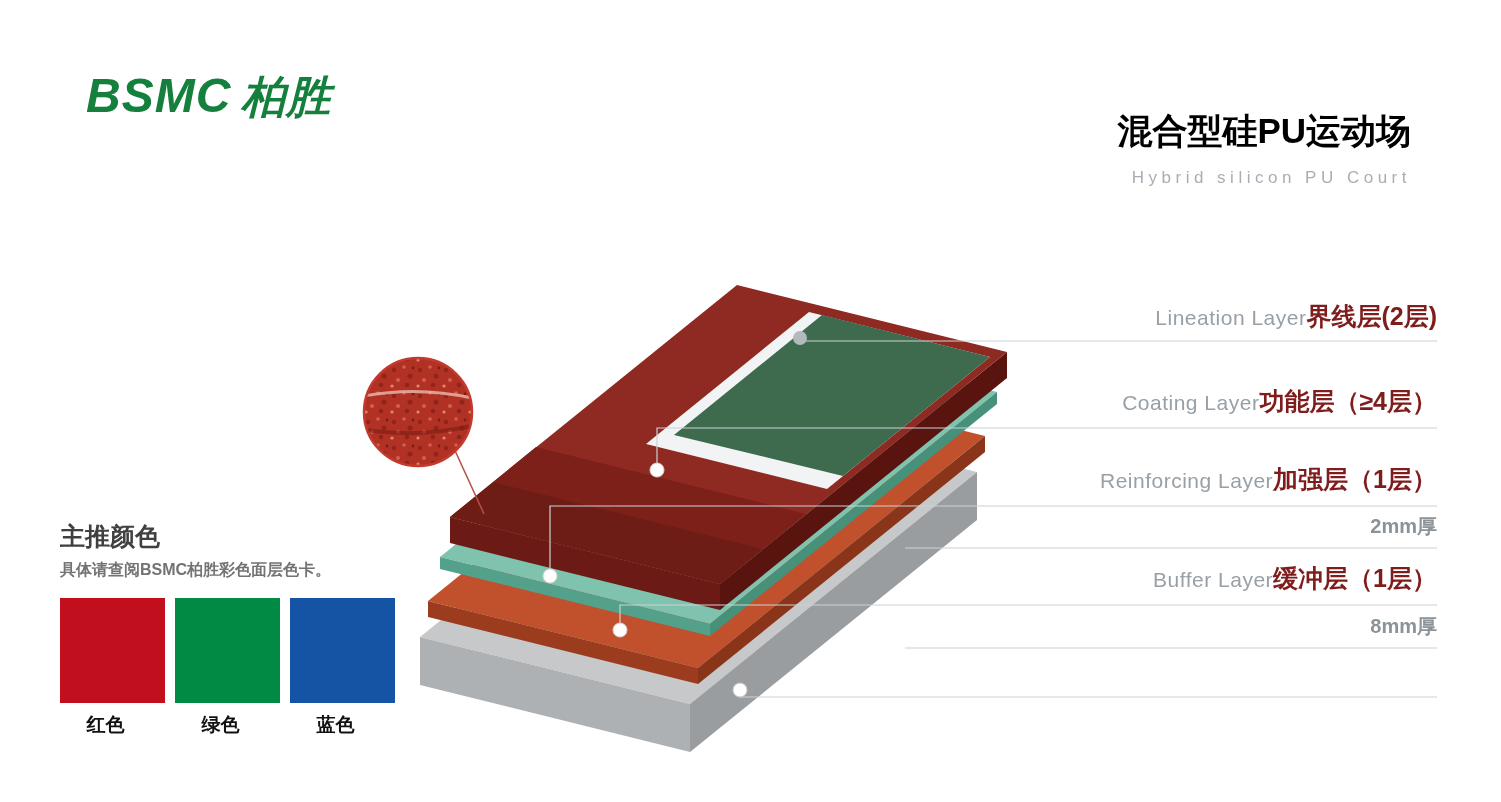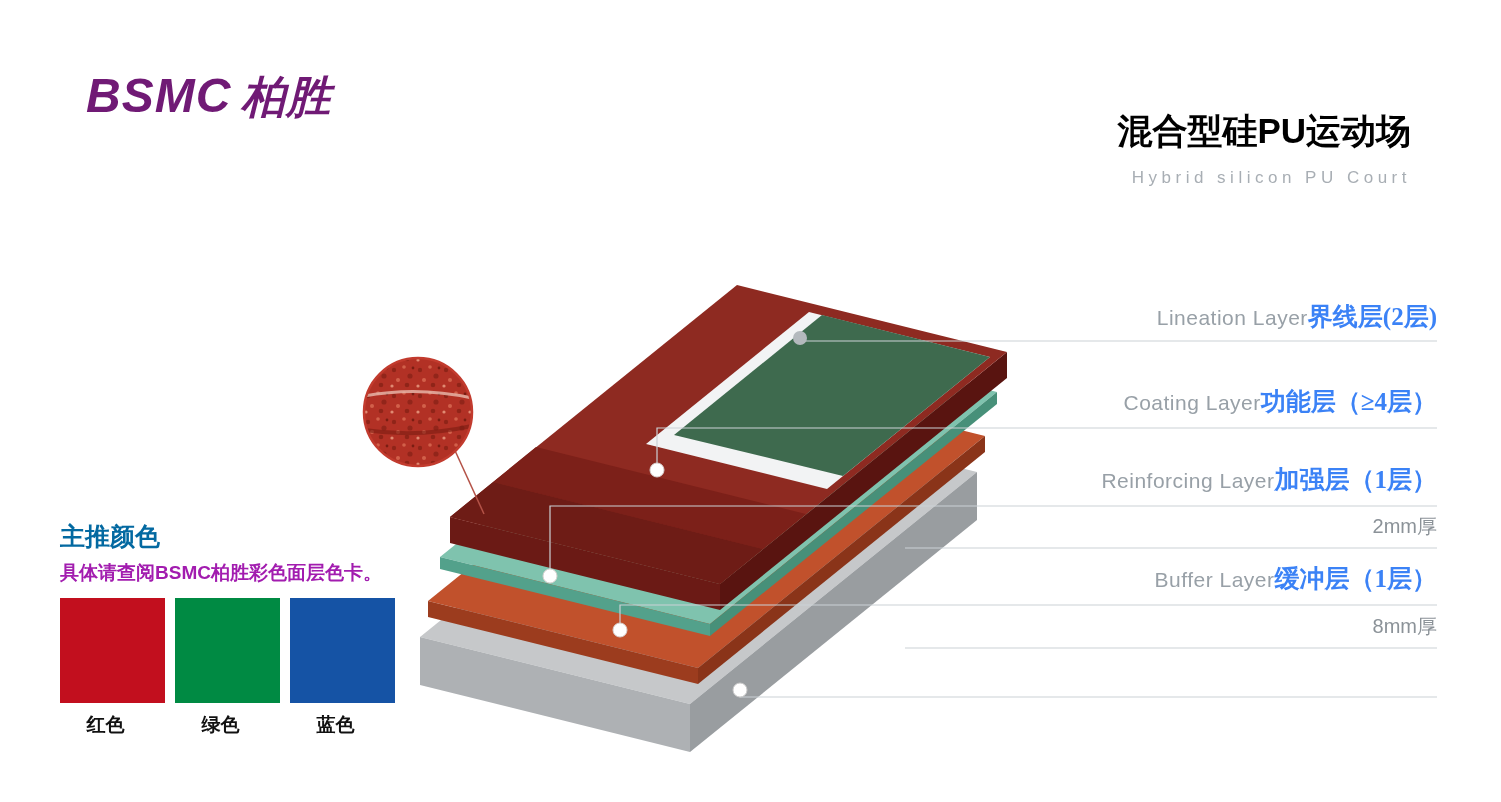--- a/index.html
+++ b/index.html
@@ -32,33 +32,33 @@
 
   
   #itf { position:absolute; left:575px; top:152px; width:210px; height:112px; }
 
   
   .layer-row {
     position:absolute; right:64px; display:flex; align-items:baseline;
     white-space:nowrap;
   }
   .layer-row .en { font-size:21px; color:#98a0a7; letter-spacing:.5px; }
-  .layer-row .cn { font-size:25px; font-weight:700; color:#3b82f6;font-family:Liberation Serif, serif; }
+  .layer-row .cn { font-size:25px; font-weight:700; color:#7f1d1d; }
   .thick-row {
-    position:absolute; right:64px; font-size:20px; color:#8b9298; white-space:nowrap;
+    position:absolute; right:64px; font-size:20px; color:#8b9298; white-space:nowrap;font-weight:bold;
   }
 
   
   #colors-heading {
     position:absolute; left:60px; top:520px;
-    font-size:25px; font-weight:700; color:#0369a1;
+    font-size:25px; font-weight:700; color:#404040;
   }
   #colors-note {
     position:absolute; left:60px; top:560px;
-    font-size:19px; font-weight:600; color:#a21caf;
+    font-size:16px; font-weight:600; color:#737373;
   }
   .swatch-group { position:absolute; top:598px; width:91px; }
   .swatch { width:105px; height:105px; }
   .swatch-label {
     margin-top:9px; text-align:center;
     font-size:19px; font-weight:700; color:#111;
   }
 </style>
 </head>
 <body>
@@ -132,21 +132,21 @@
 
     <g>
       <circle cx="800" cy="338" r="7" fill="#b4b9bd"></circle>
       <circle cx="657" cy="470" r="7" fill="#ffffff" stroke="#d8d1cf" stroke-width="1"></circle>
       <circle cx="550" cy="576" r="7" fill="#ffffff" stroke="#d8d1cf" stroke-width="1"></circle>
       <circle cx="620" cy="630" r="7" fill="#ffffff" stroke="#d8d1cf" stroke-width="1"></circle>
       <circle cx="740" cy="690" r="7" fill="#ffffff" stroke="#c9c9c9" stroke-width="1"></circle>
     </g>
   </svg>
 
-  <div id="brand" style="color: #701a75; text-align: right;">
+  <div id="brand" style="color: #15803d; text-align: right;">
     <span class="latin">BSMC</span><span class="cn">柏胜</span>
   </div>
 
   <div id="title-cn" style="color: #000000;">混合型硅PU运动场</div>
   <div id="title-en">Hybrid silicon PU Court</div>
 
 
   <div class="layer-row" style="top:300px">
     <span class="en">Lineation Layer</span>
     <span class="cn">界线层(2层)</span>

